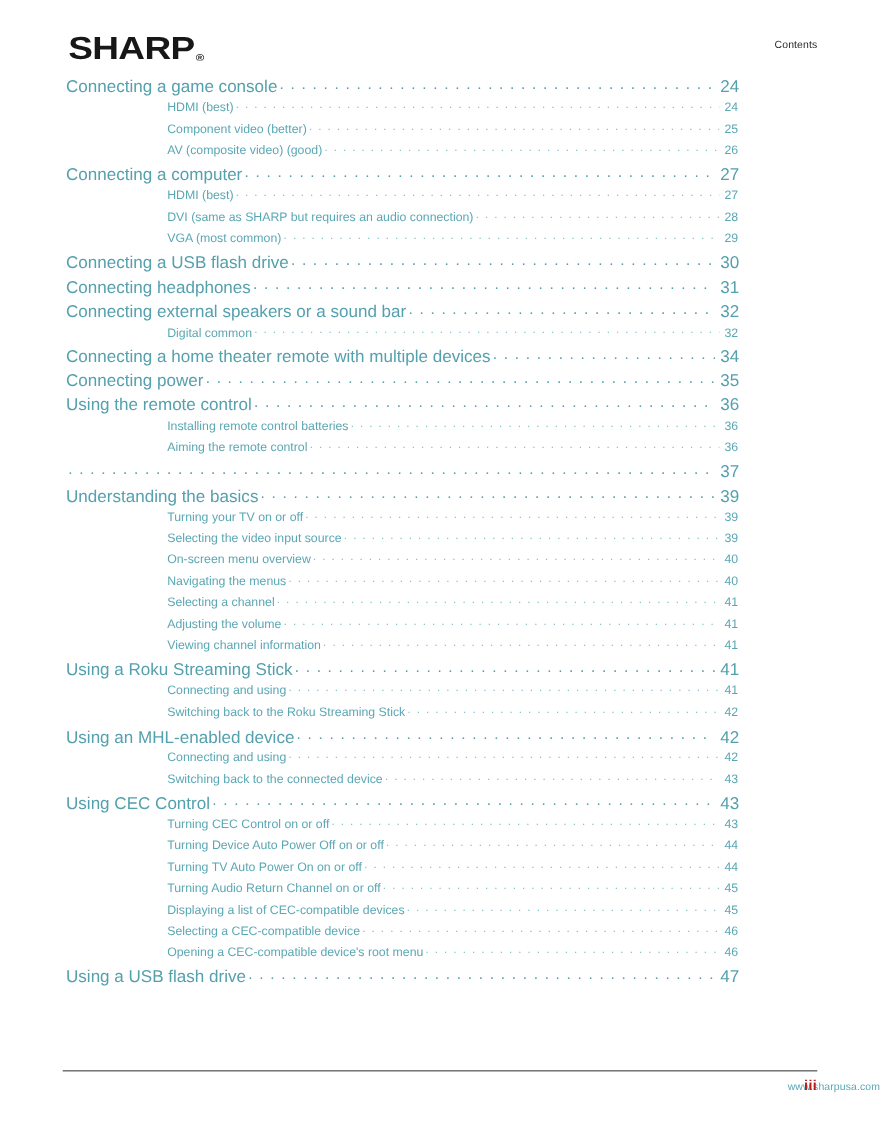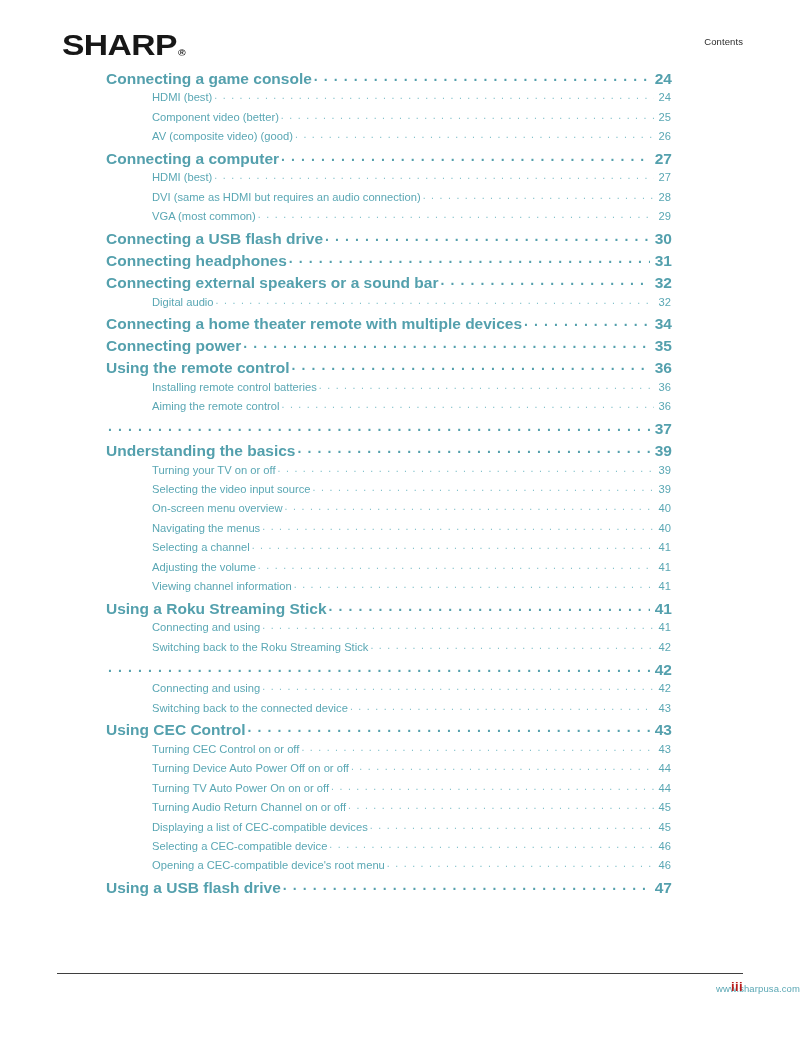--- a/index.html
+++ b/index.html
@@ -95,26 +95,26 @@
     letter-spacing: 0.5px;
     white-space: nowrap;
   }
   .toc-row .page-num {
     flex: 0 0 auto;
     text-align: right;
   }
 
   
   .lvl1 {
-    margin-left: 106px;
+    margin-left: 60px;
     margin-right: 128px;
     font-size: 15.5px;
     height: 22px;
     color: #54a0ad;
-    font-weight: 700;
+    font-weight: 400;
   }
   .lvl1 .leader::after {
     font-size: 14px;
     letter-spacing: 1.1px;
     color: #54a0ad;
   }
   .lvl1 .page-num {
     min-width: 20px;
   }
 
@@ -207,21 +207,21 @@
         <span class="title">Connecting a computer</span>
         <span class="leader"></span>
         <span class="page-num">27</span>
       </div>
       <div class="toc-row lvl2">
         <span class="title">HDMI (best)</span>
         <span class="leader"></span>
         <span class="page-num">27</span>
       </div>
       <div class="toc-row lvl2">
-        <span class="title">DVI (same as HDMI but requires an audio connection)</span>
+        <span class="title">DVI (same as SHARP but requires an audio connection)</span>
         <span class="leader"></span>
         <span class="page-num">28</span>
       </div>
       <div class="toc-row lvl2">
         <span class="title">VGA (most common)</span>
         <span class="leader"></span>
         <span class="page-num">29</span>
       </div>
       <div class="toc-row lvl1">
         <span class="title">Connecting a USB flash drive</span>
@@ -232,21 +232,21 @@
         <span class="title">Connecting headphones</span>
         <span class="leader"></span>
         <span class="page-num">31</span>
       </div>
       <div class="toc-row lvl1">
         <span class="title">Connecting external speakers or a sound bar</span>
         <span class="leader"></span>
         <span class="page-num">32</span>
       </div>
       <div class="toc-row lvl2">
-        <span class="title">Digital audio</span>
+        <span class="title">Digital common</span>
         <span class="leader"></span>
         <span class="page-num">32</span>
       </div>
       <div class="toc-row lvl1">
         <span class="title">Connecting a home theater remote with multiple devices</span>
         <span class="leader"></span>
         <span class="page-num">34</span>
       </div>
       <div class="toc-row lvl1">
         <span class="title">Connecting power</span>
@@ -321,20 +321,21 @@
         <span class="title">Connecting and using</span>
         <span class="leader"></span>
         <span class="page-num">41</span>
       </div>
       <div class="toc-row lvl2">
         <span class="title">Switching back to the Roku Streaming Stick</span>
         <span class="leader"></span>
         <span class="page-num">42</span>
       </div>
       <div class="toc-row lvl1">
+        <span class="title">Using an MHL-enabled device</span>
         <span class="leader"></span>
         <span class="page-num">42</span>
       </div>
       <div class="toc-row lvl2">
         <span class="title">Connecting and using</span>
         <span class="leader"></span>
         <span class="page-num">42</span>
       </div>
       <div class="toc-row lvl2">
         <span class="title">Switching back to the connected device</span>

